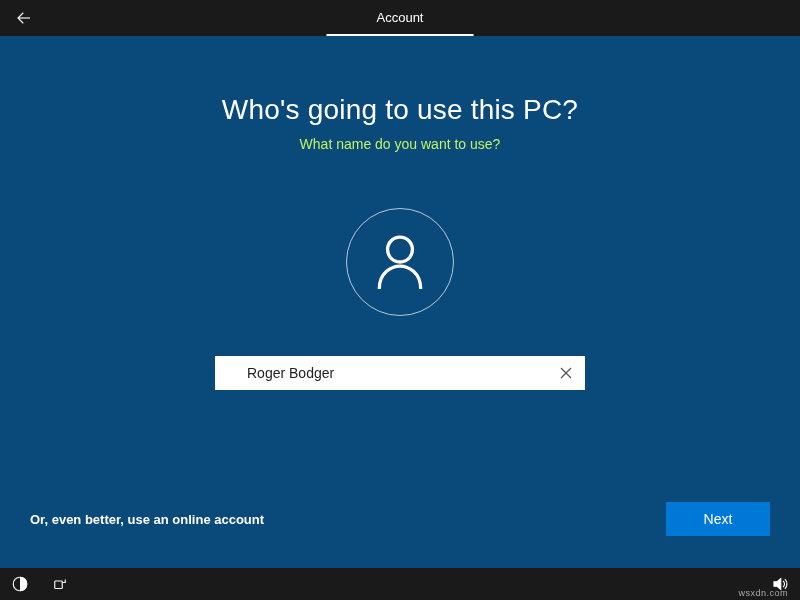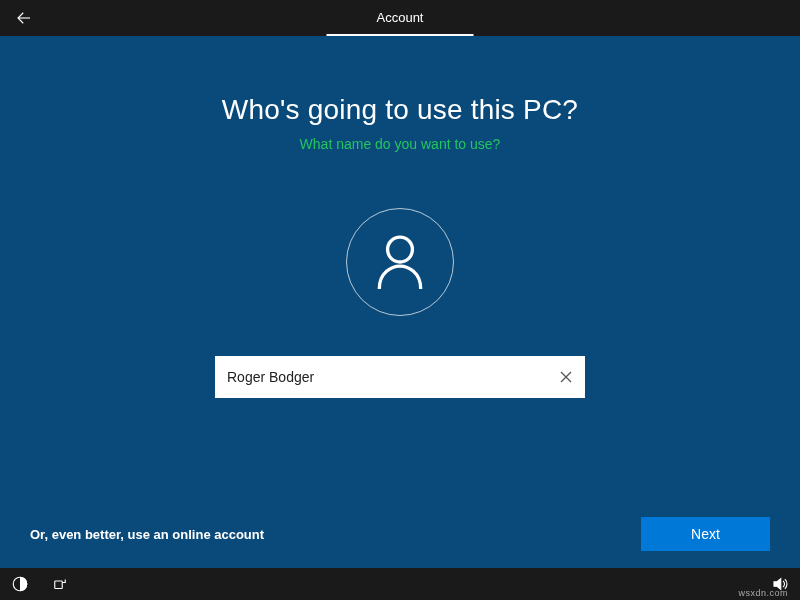--- a/index.html
+++ b/index.html
@@ -61,21 +61,21 @@
       align-items: center;
     }
     .heading {
       color: #fff;
       font-size: 28px;
       font-weight: 300;
       margin-top: 58px;
       letter-spacing: 0.2px;
     }
     .subheading {
-      color: #22c55e;
+      color: #bef264;
       font-size: 14px;
       font-weight: 400;
       margin-top: 10px;
     }
     .avatar-circle {
       width: 108px;
       height: 108px;
       border: 1.5px solid rgba(255,255,255,0.7);
       border-radius: 50%;
       margin-top: 56px;
@@ -87,21 +87,22 @@
       width: 52px;
       height: 58px;
     }
     .input-row {
       margin-top: 40px;
       display: flex;
       align-items: center;
       border: 2px solid #fff;
       background: #fff;
       width: 370px;
-      height: 42px;
+      height: 34px;
+      padding-left: 20px;
     }
     .name-input {
       flex: 1;
       border: none;
       outline: none;
       padding: 6px 10px;
       font-size: 14px;
       font-family: inherit;
       background: #fff;
       color: #222;
@@ -113,41 +114,41 @@
       align-items: center;
       justify-content: center;
       cursor: pointer;
       color: #555;
       background: #fff;
     }
     .bottom-row {
       position: absolute;
       left: 0;
       right: 0;
-      bottom: 29px;
+      bottom: 44px;
       height: 60px;
       display: flex;
       align-items: center;
       justify-content: space-between;
       padding: 0 30px 14px 30px;
     }
     .online-link {
       color: #fff;
       font-size: 13px;
       font-weight: 600;
       cursor: pointer;
     }
     .next-btn {
       background: #0078d7;
       color: #fff;
       border: none;
       font-size: 14px;
       font-family: inherit;
       padding: 8px 0;
-      width: 129px;
+      width: 104px;
       height: 34px;
       text-align: center;
       cursor: pointer;
     }
     .taskbar {
       position: absolute;
       bottom: 0;
       left: 0;
       right: 0;
       height: 32px;

